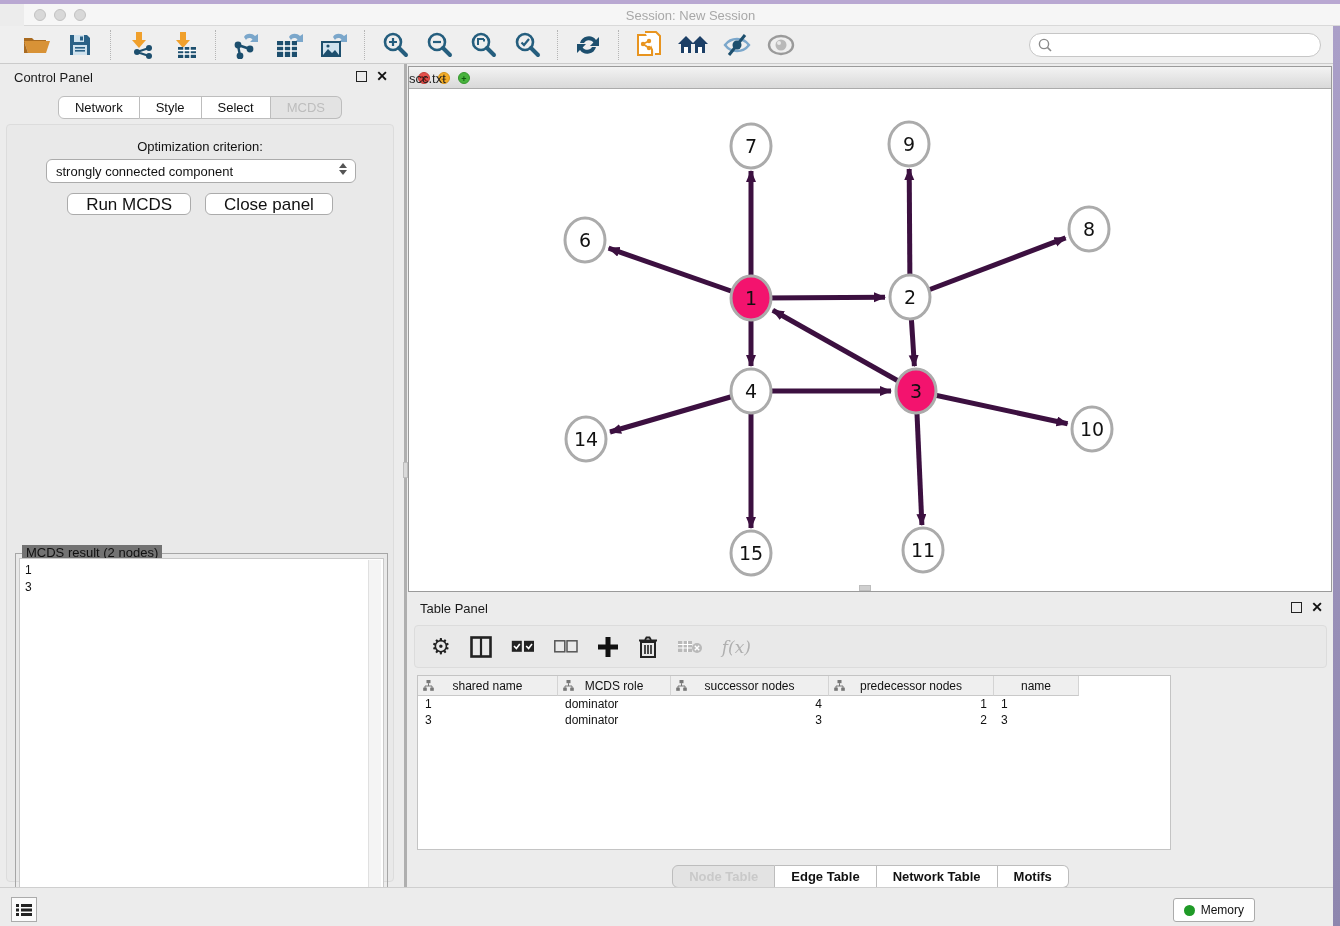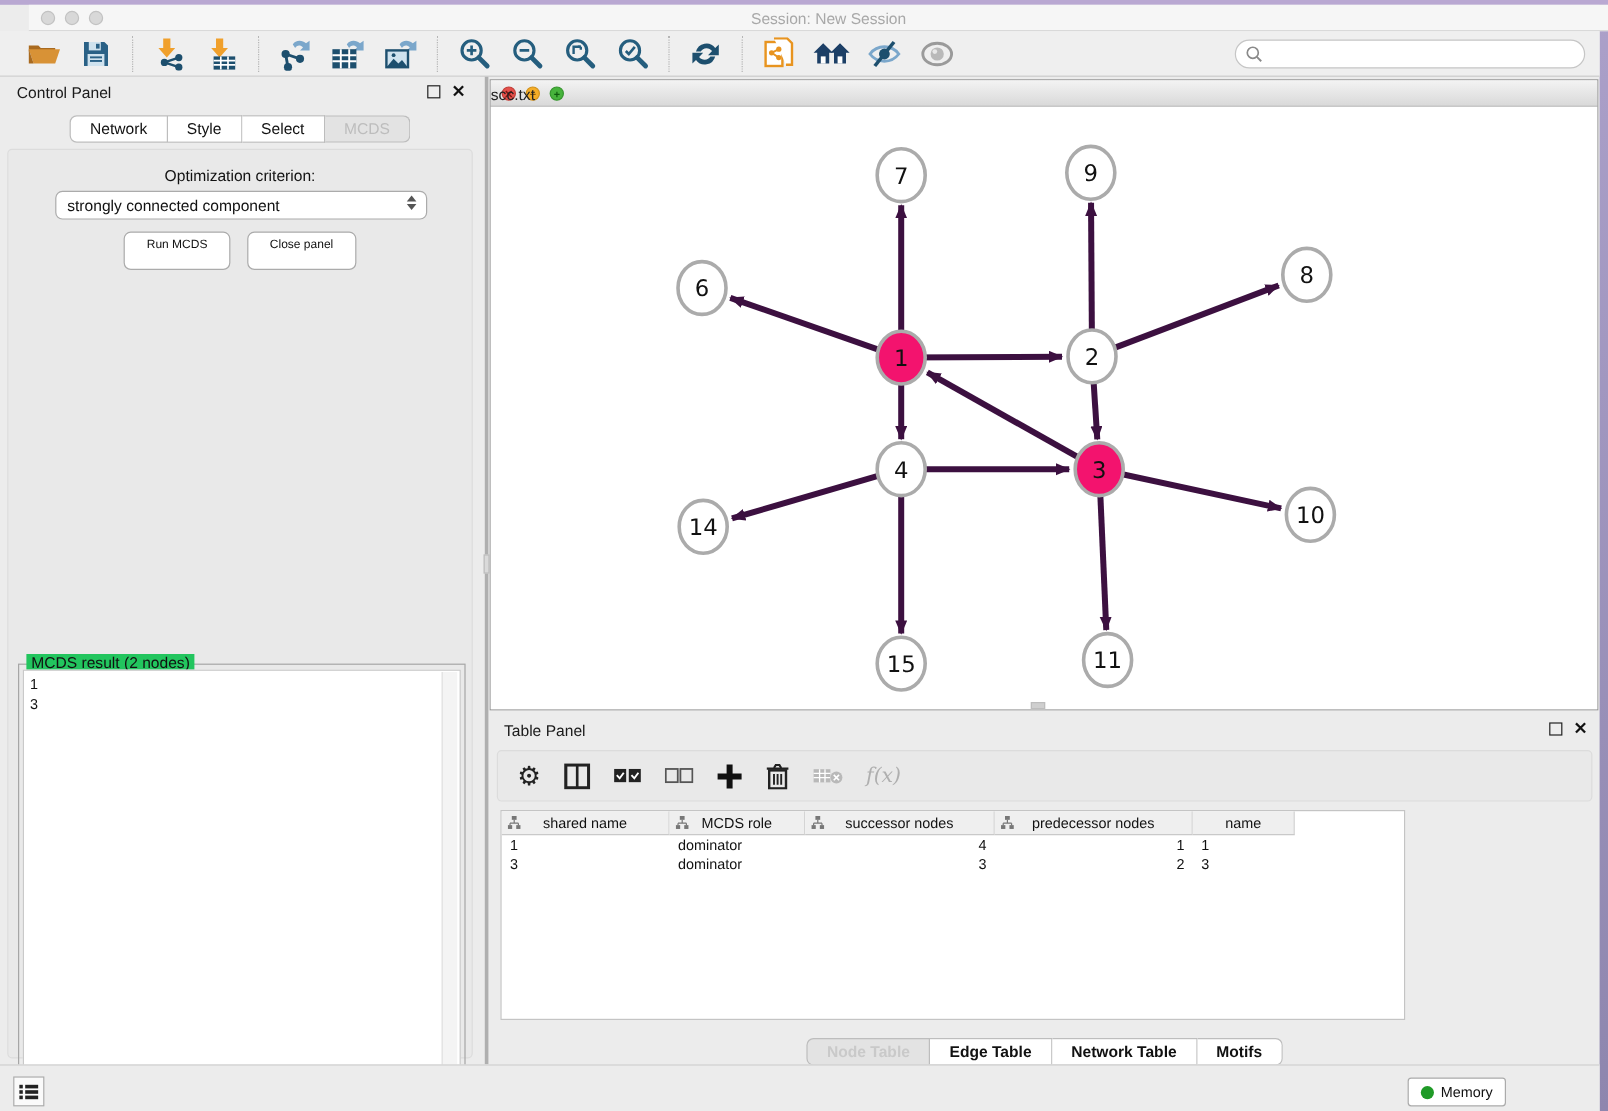--- a/index.html
+++ b/index.html
@@ -38,24 +38,24 @@
   .tab.active { background:#E3E3E3; color:#BDBDBD; }
 
   #cp-body { position:absolute; left:6px; top:60px; width:388px; height:758px; background:#E9E9E9; border:1px solid #DCDCDC; border-radius:4px; }
   #opt-label { position:absolute; left:0; top:14px; width:100%; text-align:center; font-size:13px; color:#111; }
   #opt-select { position:absolute; left:39px; top:34px; width:310px; height:24px; background:#fff; border:1px solid #ABABAB; border-radius:6px; font-size:13px; color:#111; display:flex; align-items:center; padding-left:9px; }
   .select-stepper { position:absolute; right:8px; top:3px; display:flex; flex-direction:column; gap:2px; }
   .select-stepper span { width:0; height:0; border-left:4px solid transparent; border-right:4px solid transparent; }
   .st-up { border-bottom:5px solid #555; }
   .st-dn { border-top:5px solid #555; }
   .cp-buttons { position:absolute; left:0; top:68px; width:100%; display:flex; justify-content:center; gap:14px; }
-  .btn { height:32px; background:#fff; border:1px solid #ABABAB; border-radius:6px; font-size:10px; color:#111; padding:0 18px; line-height:21px; }
+  .btn { height:22px; background:#fff; border:1px solid #ABABAB; border-radius:6px; font-size:17px; color:#111; padding:0 18px; line-height:21px; }
 
   #result-group { position:absolute; left:8px; top:428px; width:373px; height:378px; border:1px solid #A6A6A6; }
-  #result-legend { position:absolute; left:6px; top:-9px; background:#22c55e; padding:0 4px; font-size:13px; color:#111; }
+  #result-legend { position:absolute; left:6px; top:-9px; background:#737373; padding:0 4px; font-size:13px; color:#111; }
   #result-text { position:absolute; left:3px; top:4px; width:365px; height:368px; background:#fff; border:1px solid #C9C9C9; font-size:12px; color:#111; padding:3px 0 0 5px; line-height:17px; }
   #result-scroll { position:absolute; right:2px; top:1px; width:13px; height:366px; background:#F4F4F4; border-left:1px solid #E0E0E0; }
 
   
   #v-divider { left:404px; top:64px; width:3px; height:823px; background:#AFAFAF; }
   #v-handle { left:403px; top:462px; width:5px; height:16px; background:#DADADA; border:1px solid #BDBDBD; }
 
   
   #net-window { left:408px; top:66px; width:924px; height:526px; border:1px solid #9A9A9A; background:#fff; }
   #net-titlebar { position:absolute; left:0; top:0; width:100%; height:22px; background:linear-gradient(#F3F3F3,#D9D9D9); border-bottom:1px solid #ABABAB; }

